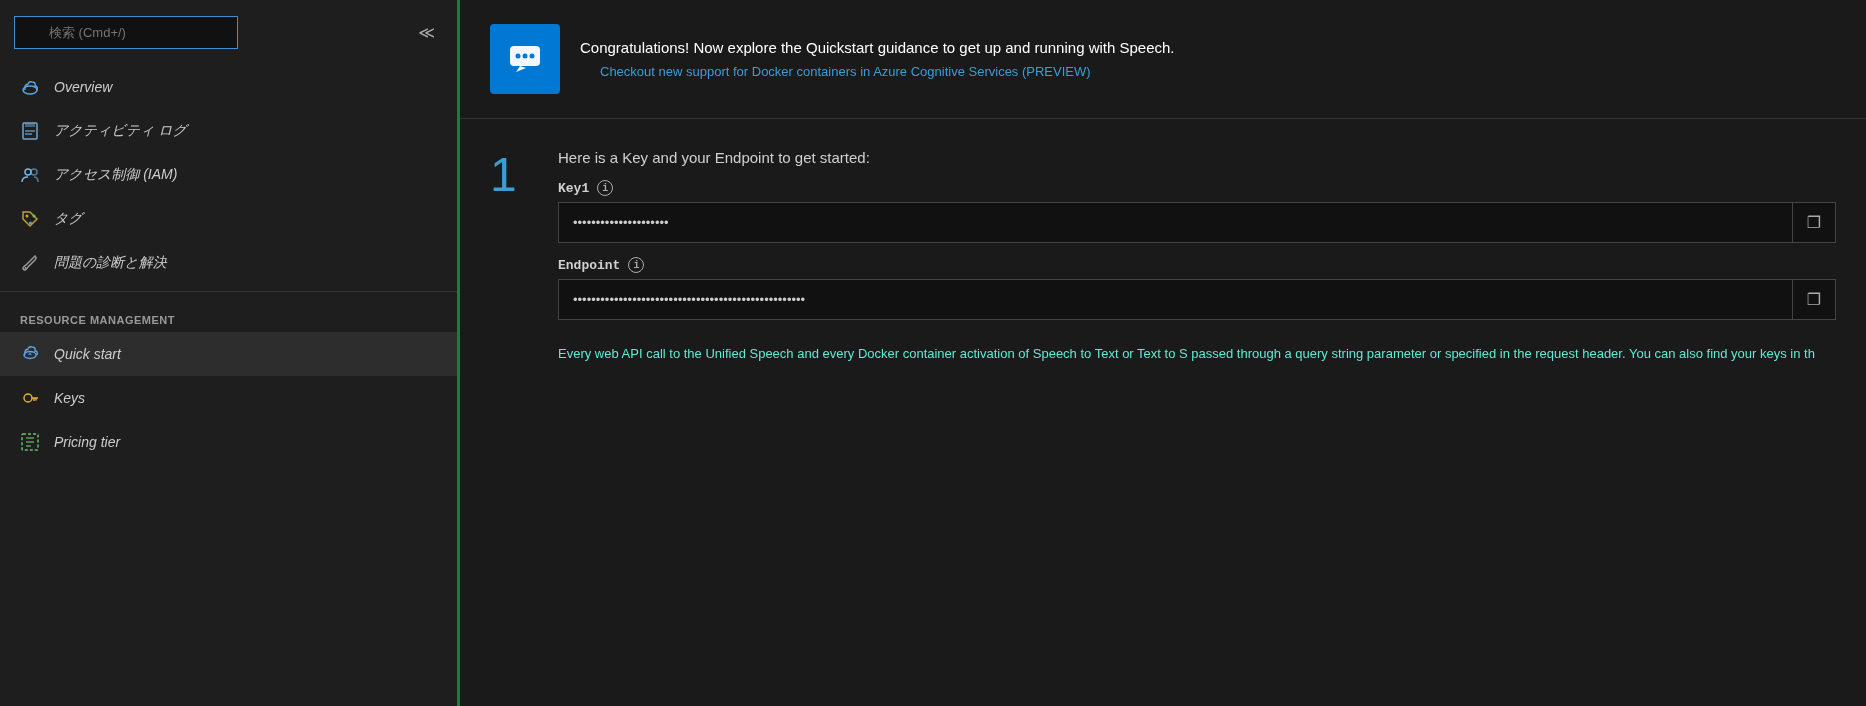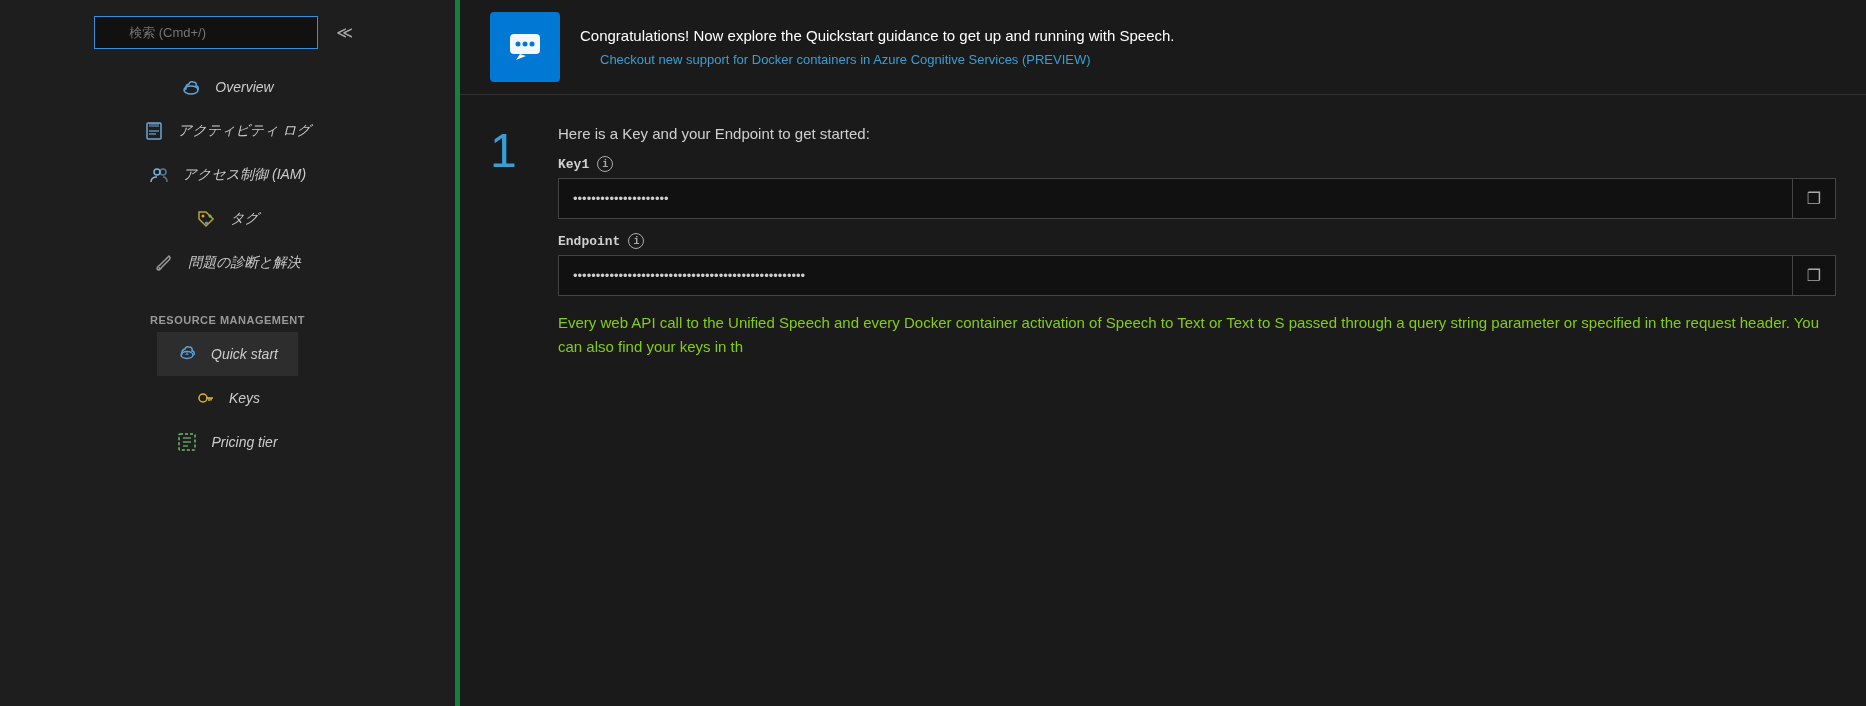--- a/index.html
+++ b/index.html
@@ -15,23 +15,22 @@
       overflow: hidden;
     }
 
     
     .sidebar {
       width: 460px;
       min-width: 460px;
       background: #1e1e1e;
       display: flex;
       flex-direction: column;
-      border-right: 5px solid #15803d;
+      border-right: 3px solid #15803d;
       overflow-y: auto;
-      align-items: center;
     }
 
     .search-bar-container {
       padding: 16px 14px 16px 14px;
       display: flex;
       align-items: center;
       gap: 10px;
     }
 
     .search-bar {
@@ -117,21 +116,21 @@
       display: flex;
       flex-direction: column;
       overflow-y: auto;
       padding: 0;
     }
 
     .banner {
       display: flex;
       align-items: center;
       gap: 20px;
-      padding: 12px 30px;
+      padding: 24px 30px;
       border-bottom: 1px solid #333;
     }
 
     .banner-icon {
       width: 70px;
       height: 70px;
       background: #0078d4;
       border-radius: 4px;
       display: flex;
       align-items: center;
@@ -245,24 +244,24 @@
       background: none;
       border: none;
       border-left: 1px solid #444;
       color: #aaa;
       padding: 10px 14px;
       cursor: pointer;
       font-size: 16px;
     }
 
     .body-text {
-      font-size: 15px;
-      color: #84cc16;
+      font-size: 13px;
+      color: #5eead4;
       line-height: 1.6;
-      margin-top: 1px;
+      margin-top: 10px;
     }
 
     
     .icon-cloud { color: #5ba3e0; }
     .icon-log { color: #6ca8d4; }
     .icon-iam { color: #78b4e0; }
     .icon-tag { color: #c8a640; }
     .icon-diag { color: #888; }
     .icon-quickstart { color: #5ba3e0; }
     .icon-keys { color: #e0b030; }

